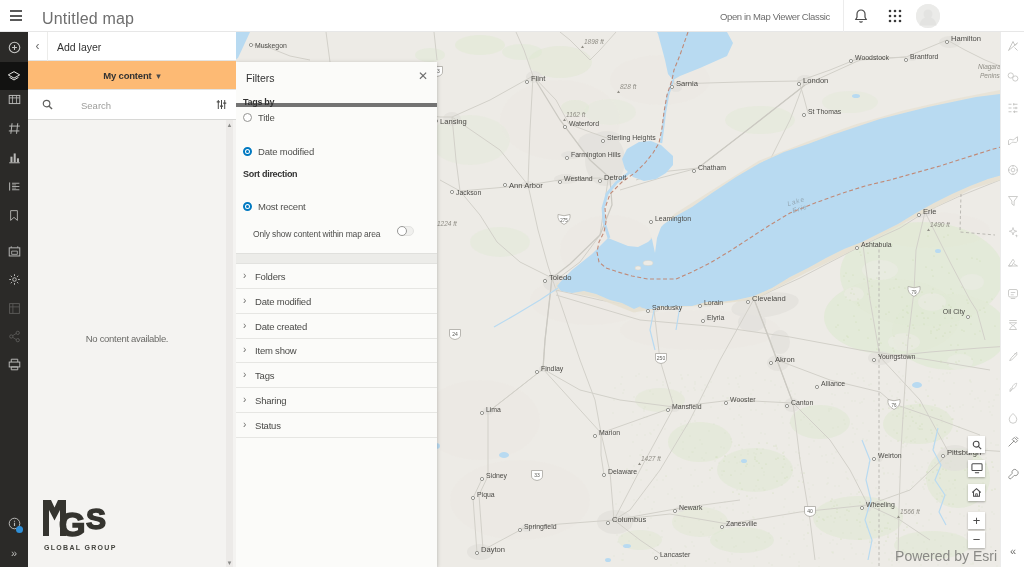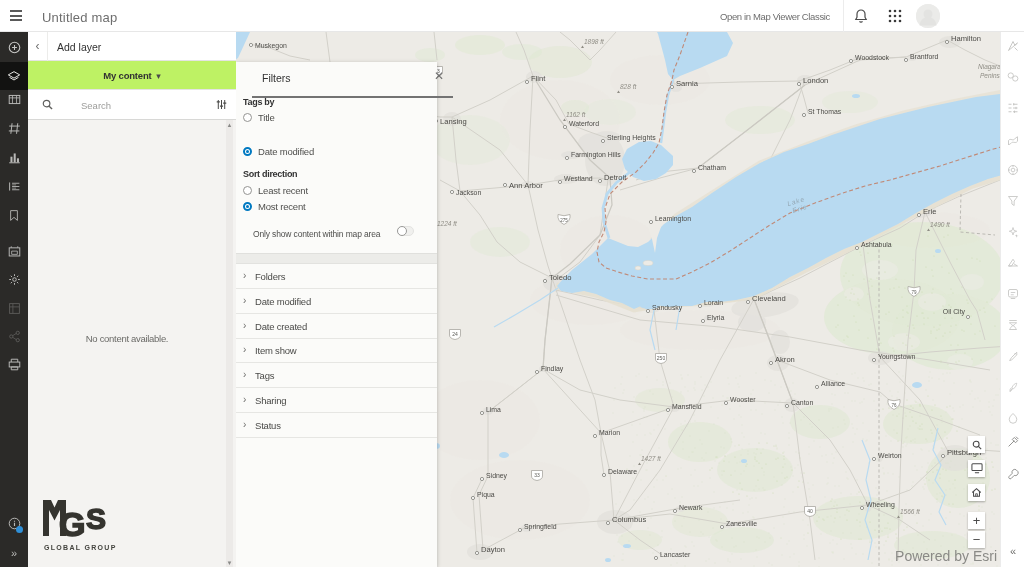--- a/index.html
+++ b/index.html
@@ -3,47 +3,47 @@
 <meta charset="utf-8">
 <style>
 * { margin:0; padding:0; box-sizing:border-box; }
 html,body { width:1024px; height:567px; overflow:hidden; font-family:"Liberation Sans",sans-serif; background:#fff; }
 #app { position:relative; width:1024px; height:567px; overflow:hidden; }
 
 
 #topbar { position:absolute; left:0; top:0; width:1024px; height:32px; background:#fff; border-bottom:1px solid #e7e7e7; z-index:30; }
 #burger { position:absolute; left:10px; top:10px; width:12px; height:11px; }
 #burger div { height:2px; background:#595959; margin-bottom:2.5px; }
-#title { position:absolute; left:42px; top:10px; font-size:13px; color:#6e6e6e; letter-spacing:0.2px; }
+#title { position:absolute; left:42px; top:10px; font-size:16px; color:#6e6e6e; letter-spacing:0.2px; }
 #openclassic { position:absolute; right:194px; top:11px; font-size:9.5px; color:#6e6e6e; letter-spacing:-0.35px; }
 #tbdiv { position:absolute; right:180px; top:0px; width:1px; height:32px; background:#ececec; }
 #avatar { position:absolute; right:84px; top:4px; width:24px; height:24px; border-radius:50%; background:#ececea; }
 
 
 #rail { position:absolute; left:0; top:32px; width:28px; height:535px; background:#2b2a28; z-index:25; }
 .railicon { position:absolute; left:0; width:28px; height:26px; display:flex; align-items:center; justify-content:center; color:#c7c7c5; }
 .railicon svg { display:block; }
 #railsel { position:absolute; left:0; top:30px; width:28px; height:28px; background:#121211; }
 
 
 #panel { position:absolute; left:28px; top:32px; width:208px; height:535px; background:#fff; z-index:20; border-right:1px solid #e3e3e1; }
 #ph { position:absolute; left:0; top:0; width:208px; height:29px; border-bottom:1px solid #e4e4e2; background:#fff; }
 #ph .back { position:absolute; left:0; top:0; width:20px; height:29px; border-right:1px solid #ececea; color:#6e6e6e; font-size:12px; text-align:center; line-height:28px; }
 #ph .t { position:absolute; left:29px; top:9px; font-size:10.5px; color:#323232; }
-#mycontent { position:absolute; left:0; top:29px; width:208px; height:29px; border-bottom:1px solid #e4e4e2; background:#bef264; text-align:center; line-height:29px; font-size:9.5px; font-weight:bold; color:#323232; letter-spacing:-0.2px; }
+#mycontent { position:absolute; left:0; top:29px; width:208px; height:29px; border-bottom:1px solid #e4e4e2; background:#fdba74; text-align:center; line-height:29px; font-size:9.5px; font-weight:bold; color:#323232; letter-spacing:-0.2px; }
 #searchrow { position:absolute; left:0; top:58px; width:208px; height:29px; background:#fff; }
 #searchrow .ph { position:absolute; left:30px; top:10px; font-size:9.5px; color:#9d9d9b;margin-left:23px; }
 #content { position:absolute; left:0; top:87px; width:208px; height:448px; background:#f4f3f1; border-top:1px solid #d8d8d6; }
 #nocontent { position:absolute; left:0; top:213px; width:198px; text-align:center; font-size:9.5px; color:#6b6b68; letter-spacing:-0.3px; }
 #scrollstrip { position:absolute; right:3px; top:0; width:7px; height:448px; background:#eceae8; }
 #scrollstrip .ar { position:absolute; left:0px; width:7px; font-size:6px; color:#8a8a88; text-align:center; }
 
 
 #filters { position:absolute; left:236px; top:62px; width:201px; height:505px; background:#fbfbf9; z-index:15; box-shadow:0 1px 4px rgba(0,0,0,0.25); }
-#fh { position:absolute; left:16px; top:0; width:201px; height:36px; border-bottom:2px solid #737373; }
+#fh { position:absolute; left:0; top:0; width:201px; height:45px; border-bottom:4px solid #737373; }
 #fh .t { position:absolute; left:10px; top:10px; font-size:10.5px; color:#323232; }
 #fh .x { position:absolute; right:9px; top:7px; font-size:12px; color:#6e6e6e; }
 .fsub { position:absolute; left:7px; font-size:9px; font-weight:bold; color:#323232; letter-spacing:-0.3px; }
 .fradio { position:absolute; left:7px; width:180px; height:14px; font-size:9.5px; color:#4f4f4d; letter-spacing:-0.2px; }
 .fradio .rb { position:absolute; left:0; top:1px; width:9px; height:9px; border:1px solid #949492; border-radius:50%; background:#fff; }
 .fradio .rb.sel { border:2px solid #0079c1; }
 .fradio .rb.sel:after { content:""; position:absolute; left:1px; top:1px; width:3px; height:3px; border-radius:50%; background:#0079c1; }
 .fradio .lb { position:absolute; left:15px; top:0px; }
 #onlyshow { position:absolute; left:17px; top:167px; font-size:8.5px; letter-spacing:-0.15px; color:#4f4f4d; }
 #toggle { position:absolute; left:161px; top:164px; width:17px; height:10px; border-radius:5px; background:#f0f0ee; border:1px solid #e3e3e1; }
@@ -1582,24 +1582,20 @@
     <div class="fsub" style="top:35px;">Tags by</div>
     <div class="fradio" style="top:50px;">
         <div class="rb"></div>
         <div class="lb">Title</div>
       </div>
     <div class="fradio" style="top:84px;">
         <div class="rb sel"></div>
         <div class="lb">Date modified</div>
       </div>
     <div class="fsub" style="top:107px;">Sort direction</div>
-    <div class="fradio" style="top:123px;">
-        <div class="rb"></div>
-        <div class="lb">Least recent</div>
-      </div>
     <div class="fradio" style="top:139px;">
         <div class="rb sel"></div>
         <div class="lb">Most recent</div>
       </div>
     <div id="onlyshow">Only show content within map area</div>
     <div id="toggle">
         <div class="kn"></div>
       </div>
     <div id="fgray"></div>
     <div class="fsec" style="top:202px;">

